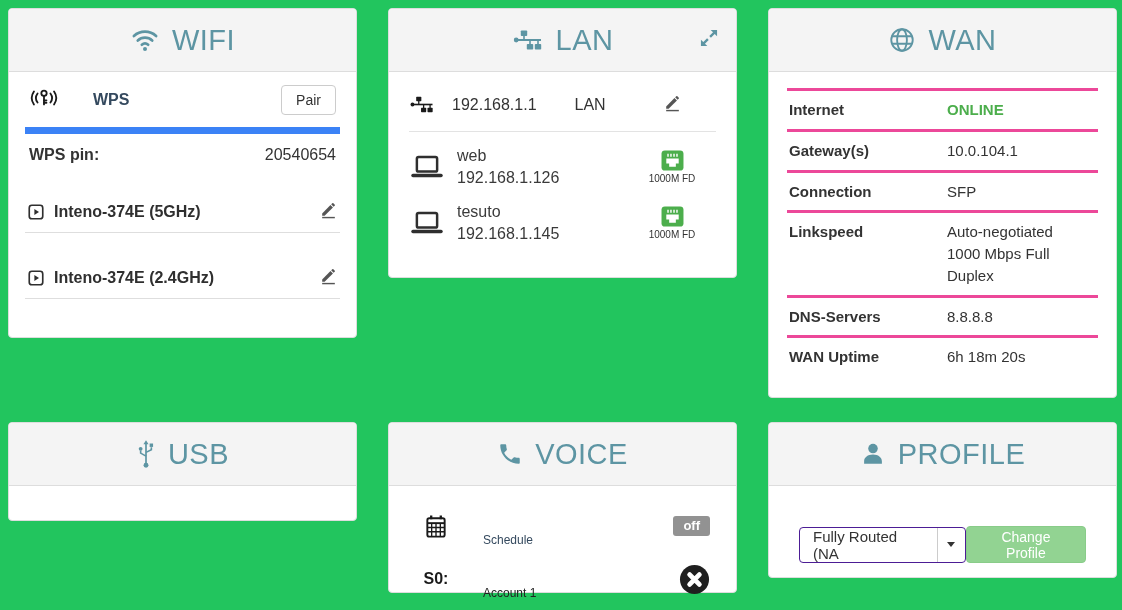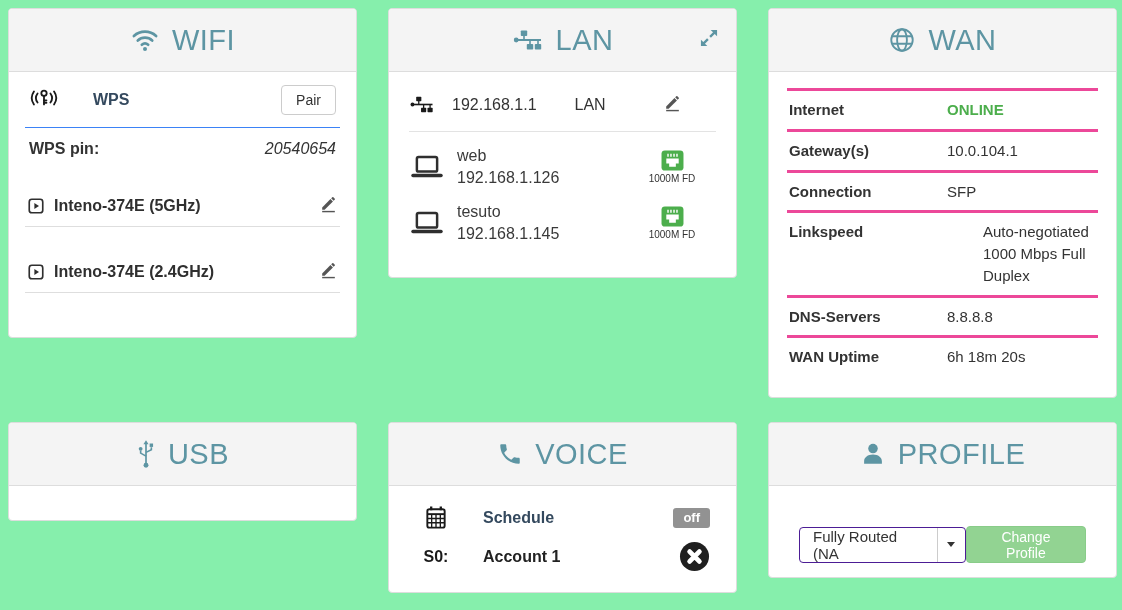--- a/index.html
+++ b/index.html
@@ -1,38 +1,38 @@
 <!DOCTYPE html>
 <html><head>
 <meta charset="utf-8">
 <style>
   html,body{margin:0;padding:0;background:#fff;}
   .screen{
-    position:relative;width:1122px;height:610px;background:#86efac;
+    position:relative;width:1122px;height:610px;background:#22c55e;
     font-family:"Liberation Sans","DejaVu Sans",sans-serif;color:#333;
     overflow:hidden;
   }
   .panel{position:absolute;background:#fff;border:1px solid #ddd;border-radius:4px;box-sizing:border-box;}
   .panel-header{
     height:62px;background:#f4f4f4;border-bottom:1px solid #ddd;
     display:flex;align-items:center;justify-content:center;position:relative;
     color:#5d95a3;border-radius:3px 3px 0 0;
   }
   .panel-title{font-size:29px;color:#5d95a3;margin-left:12px;letter-spacing:.5px;}
   .hicon svg{display:block;}
   .expand-btn{position:absolute;right:16px;top:50%;transform:translateY(-50%);color:#5d95a3;cursor:pointer;}
 
   
-  .wps-row{display:flex;align-items:center;margin:0 16px;padding:13px 4px 12px;border-bottom:1px solid #3b82f6;}
+  .wps-row{display:flex;align-items:center;margin:0 16px;padding:13px 4px 12px;border-bottom:7px solid #3b82f6;}
   .wps-icon{color:#1a1a1a;}
   .wps-label{font-size:16px;font-weight:bold;color:#34495e;margin-left:34px;}
   .pair-btn{margin-left:auto;background:#fff;border:1px solid #ccc;border-radius:4px;padding:6px 14px;font-size:14px;color:#333;cursor:pointer;}
   .pin-row{display:flex;margin:0 16px;padding:12px 4px;font-size:16px;color:#333;}
   .pin-label{font-weight:bold;}
-  .pin-value{margin-left:auto;font-style:italic;}
+  .pin-value{margin-left:auto;}
   .ssid-row{display:flex;align-items:center;margin:24px 16px 0;padding:0 2px 9px;border-bottom:1px solid #dedede;}
   .ssid-row.second{margin-top:33px;}
   .ssid-name{font-size:16px;font-weight:bold;color:#2f2f2f;margin-left:9px;}
   .edit-btn{margin-left:auto;color:#555;cursor:pointer;}
 
   
   .lan-gw-row{display:flex;align-items:center;margin:0 20px;padding:21px 0 15px;border-bottom:1px solid #e3e3e3;font-size:16px;color:#333;}
   .gw-ip{margin-left:17px;}
   .gw-label{margin-left:38px;}
   .row-right{width:88px;margin-left:auto;display:flex;flex-direction:column;align-items:center;justify-content:center;}
@@ -46,21 +46,21 @@
   .wan-row{display:flex;border-top:3px solid #ec4899;padding:8px 2px;font-size:15px;color:#333;line-height:1.45;}
   .wan-label{width:158px;font-weight:bold;flex-shrink:0;}
   .wan-value{flex:1;}
   .online{color:#4cae4c;font-weight:bold;}
 
   
   .voice-row{display:flex;align-items:center;margin:0 26px 0 30px;}
   .voice-row.first{margin-top:19px;}
   .voice-row.second{margin-top:11px;}
   .voice-icon-col{width:34px;display:flex;justify-content:center;color:#1a1a1a;font-weight:bold;font-size:16px;}
-  .voice-label{margin-left:30px;font-size:16px;font-weight:bold;}
+  .voice-label{margin-left:30px;font-size:12px;font-weight:normal;margin-top:28px;}
   .schedule-label{color:#34495e;}
   .account-label{color:#222;}
   .off-badge{margin-left:auto;background:#929292;color:#fff;font-size:13px;font-weight:bold;border-radius:3px;padding:2px 10px 3px;cursor:pointer;}
   .remove-btn{margin-left:auto;cursor:pointer;line-height:0;}
 
   
   .profile-row{display:flex;align-items:center;justify-content:space-between;margin:40px 30px 0;}
   .dropdown{display:flex;align-items:stretch;border:1px solid #4c1d95;border-radius:4px;background:#fff;height:36px;box-sizing:border-box;cursor:pointer;}
   .dropdown-value{padding:0 13px;display:flex;align-items:center;font-size:15px;color:#333;}
   .dropdown-caret{width:28px;border-left:1px solid #ccc;display:flex;align-items:center;justify-content:center;}
@@ -264,21 +264,21 @@
         <div class="wan-row">
           <span class="wan-label">Gateway(s)</span>
           <span class="wan-value">10.0.104.1</span>
         </div>
         <div class="wan-row">
           <span class="wan-label">Connection</span>
           <span class="wan-value">SFP</span>
         </div>
         <div class="wan-row">
           <span class="wan-label">Linkspeed</span>
-          <span class="wan-value" style="max-width:135px;margin-left:36px;">Auto-negotiated 1000 Mbps Full Duplex</span>
+          <span class="wan-value" style="max-width:135px;">Auto-negotiated 1000 Mbps Full Duplex</span>
         </div>
         <div class="wan-row">
           <span class="wan-label">DNS-Servers</span>
           <span class="wan-value">8.8.8.8</span>
         </div>
         <div class="wan-row">
           <span class="wan-label">WAN Uptime</span>
           <span class="wan-value">6h 18m 20s</span>
         </div>
       </div>

